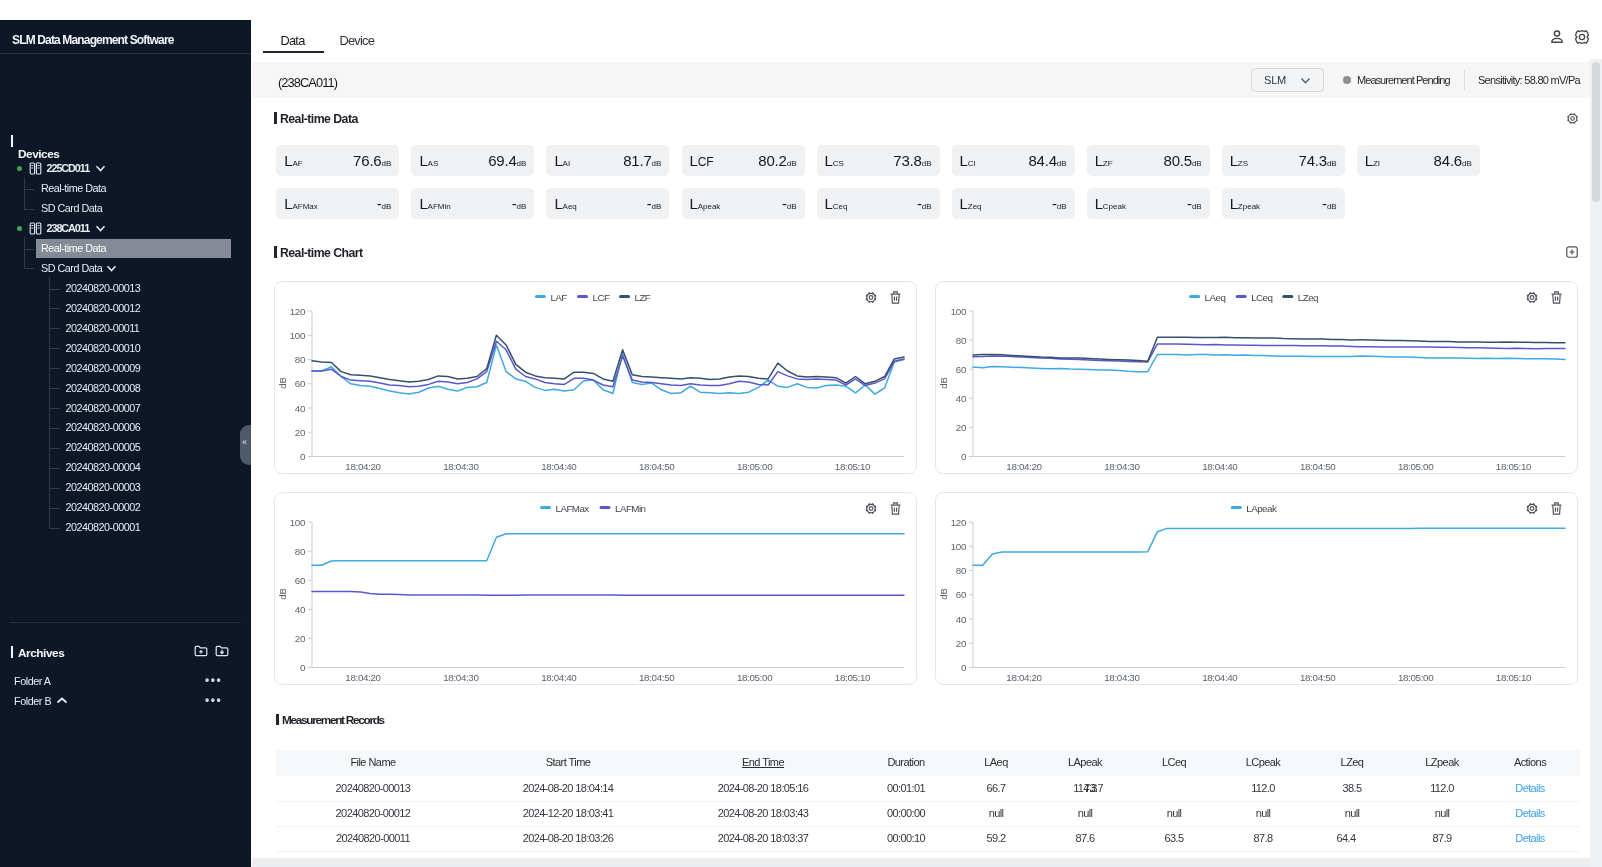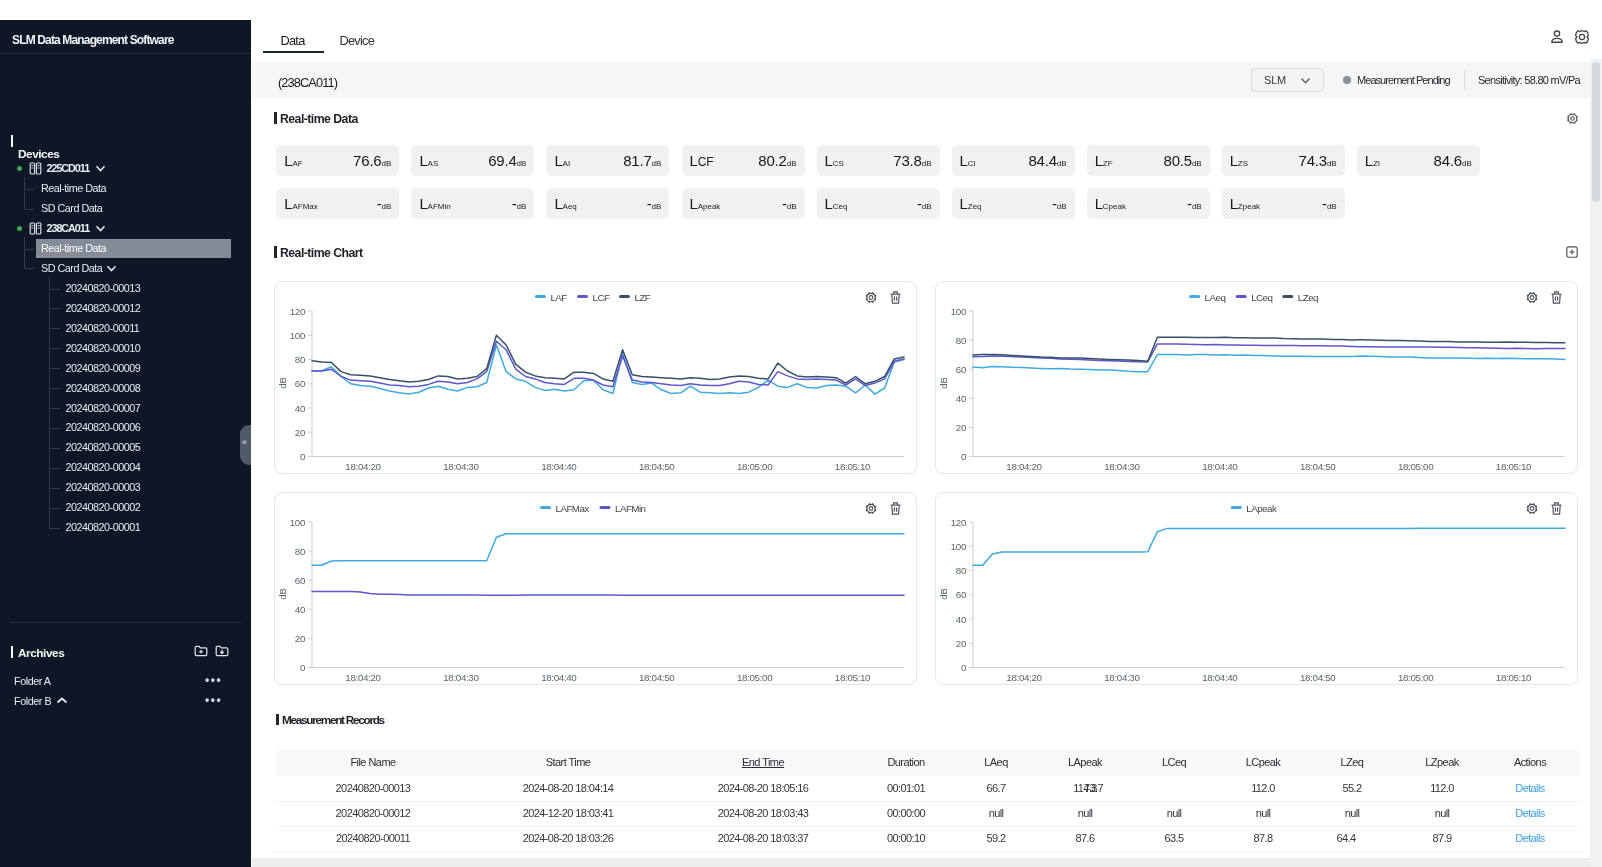--- a/index.html
+++ b/index.html
@@ -424,21 +424,21 @@
 <div class="abs" style="left:1362px;top:756px;width:160px;text-align:center;font-size:11px;font-weight:500;letter-spacing:-0.55px;color:#2b2e34;">LZpeak</div>
 <div class="abs" style="left:1450px;top:756px;width:160px;text-align:center;font-size:11px;font-weight:500;letter-spacing:-0.55px;color:#2b2e34;">Actions</div>
 <div class="abs" style="left:283px;top:782.0px;width:180px;text-align:center;font-size:11px;letter-spacing:-0.6px;color:#33363c;">20240820-00013</div>
 <div class="abs" style="left:478px;top:782.0px;width:180px;text-align:center;font-size:11px;letter-spacing:-0.6px;color:#33363c;">2024-08-20 18:04:14</div>
 <div class="abs" style="left:673px;top:782.0px;width:180px;text-align:center;font-size:11px;letter-spacing:-0.6px;color:#33363c;">2024-08-20 18:05:16</div>
 <div class="abs" style="left:816px;top:782.0px;width:180px;text-align:center;font-size:11px;letter-spacing:-0.6px;color:#33363c;">00:01:01</div>
 <div class="abs" style="left:906px;top:782.0px;width:180px;text-align:center;font-size:11px;letter-spacing:-0.6px;color:#33363c;">66.7</div>
 <div class="abs" style="left:995px;top:782.0px;width:180px;text-align:center;font-size:11px;letter-spacing:-0.6px;color:#33363c;">114.3</div>
 <div class="abs" style="left:1084px;top:782.0px;width:180px;text-align:left;font-size:11px;letter-spacing:-0.6px;color:#33363c;">73.7</div>
 <div class="abs" style="left:1173px;top:782.0px;width:180px;text-align:center;font-size:11px;letter-spacing:-0.6px;color:#33363c;">112.0</div>
-<div class="abs" style="left:1262px;top:782.0px;width:180px;text-align:center;font-size:11px;letter-spacing:-0.6px;color:#33363c;">55.2</div>
+<div class="abs" style="left:1262px;top:782.0px;width:180px;text-align:center;font-size:11px;letter-spacing:-0.6px;color:#33363c;">38.5</div>
 <div class="abs" style="left:1352px;top:782.0px;width:180px;text-align:center;font-size:11px;letter-spacing:-0.6px;color:#33363c;">112.0</div>
 <div class="abs" style="left:1440px;top:782.0px;width:180px;text-align:center;font-size:11px;letter-spacing:-0.6px;color:#3ea0e8;">Details</div>
 <div class="abs" style="left:276px;top:800.5px;width:1304px;height:1px;background:#f0f2f3;"></div>
 <div class="abs" style="left:283px;top:807.0px;width:180px;text-align:center;font-size:11px;letter-spacing:-0.6px;color:#33363c;">20240820-00012</div>
 <div class="abs" style="left:478px;top:807.0px;width:180px;text-align:center;font-size:11px;letter-spacing:-0.6px;color:#33363c;">2024-12-20 18:03:41</div>
 <div class="abs" style="left:673px;top:807.0px;width:180px;text-align:center;font-size:11px;letter-spacing:-0.6px;color:#33363c;">2024-08-20 18:03:43</div>
 <div class="abs" style="left:816px;top:807.0px;width:180px;text-align:center;font-size:11px;letter-spacing:-0.6px;color:#33363c;">00:00:00</div>
 <div class="abs" style="left:906px;top:807.0px;width:180px;text-align:center;font-size:11px;letter-spacing:-0.6px;color:#33363c;">null</div>
 <div class="abs" style="left:995px;top:807.0px;width:180px;text-align:center;font-size:11px;letter-spacing:-0.6px;color:#33363c;">null</div>
 <div class="abs" style="left:1084px;top:807.0px;width:180px;text-align:center;font-size:11px;letter-spacing:-0.6px;color:#33363c;">null</div>

